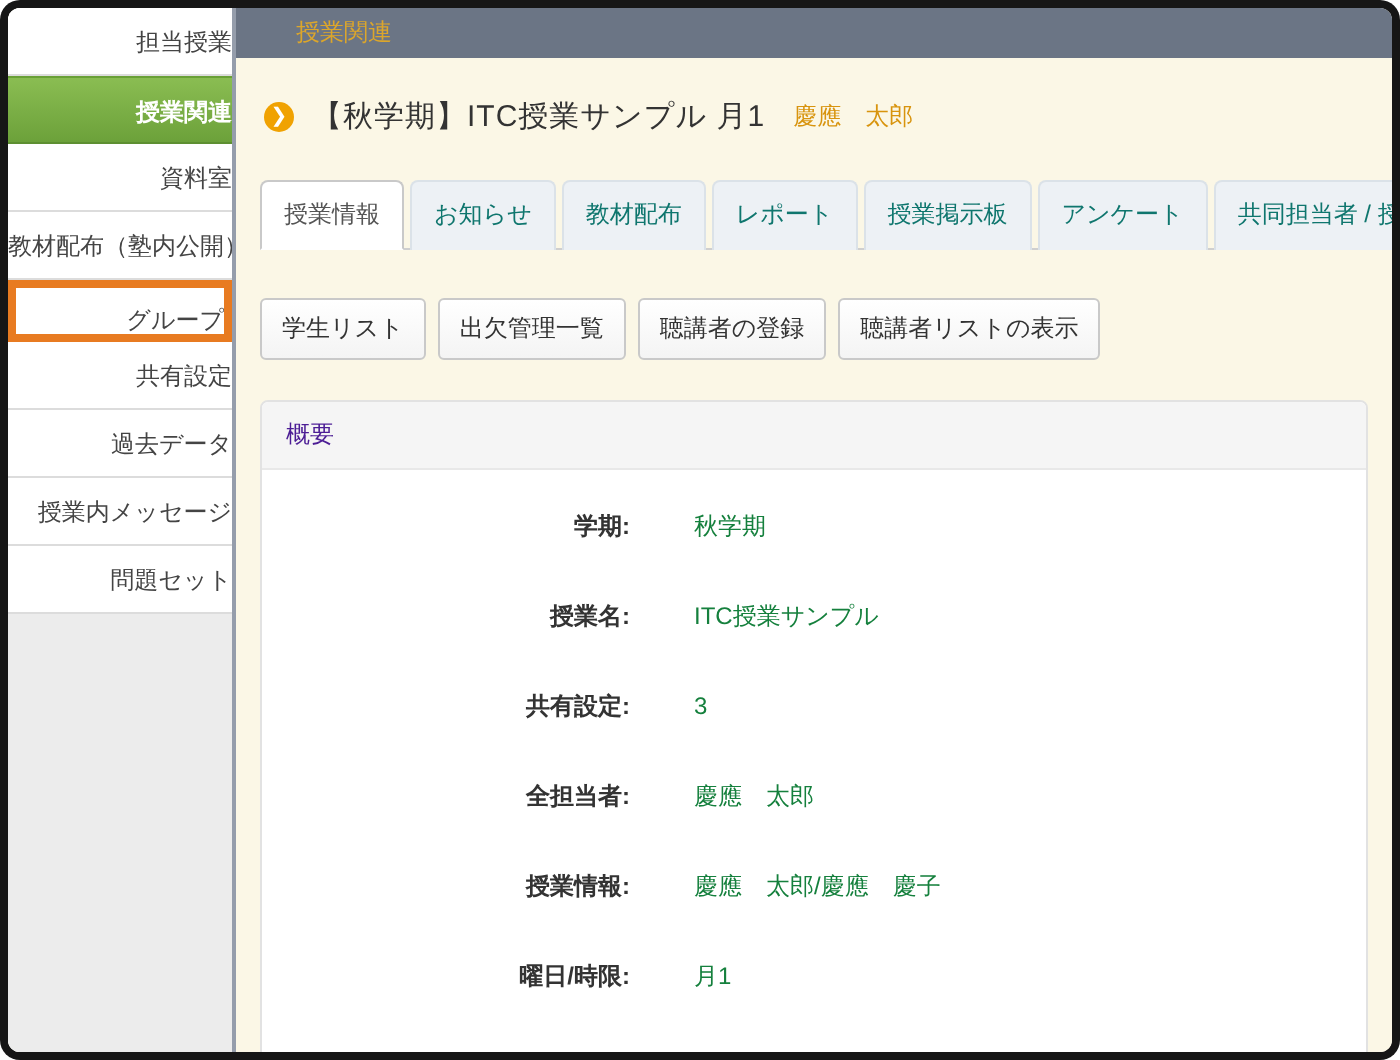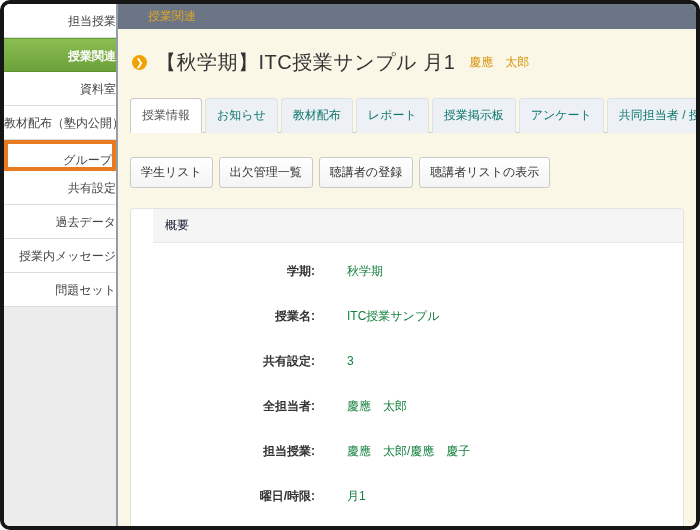--- a/index.html
+++ b/index.html
@@ -14,32 +14,32 @@
   .side-item.highlight{border:4px solid #e87b21;height:31px;line-height:33px;}
   .side-filler{flex:1;background:#ececec;}
 
   
   .main{flex:1;display:flex;flex-direction:column;min-width:0;}
   .topbar{height:25px;line-height:25px;background:#6b7585;color:#dca62b;font-size:12px;padding-left:30px;flex-shrink:0;}
   .content{flex:1;background:#fbf7e6;padding:0 12px;box-sizing:border-box;}
 
   .title-row{display:flex;align-items:center;margin:20px 0 0 2px;}
   .goto-icon{width:15px;height:15px;border-radius:50%;background:#f0a202;color:#fff;font-size:10px;font-weight:bold;text-align:center;line-height:15px;flex-shrink:0;cursor:pointer;}
-  .page-title{margin-left:9px;font-size:20px;color:#333;letter-spacing:.5px;}
+  .page-title{margin-left:9px;font-size:15px;color:#333;letter-spacing:.5px;}
   .instructor{margin-left:14px;font-size:12px;color:#d8940e;}
 
   .tabbar{display:flex;margin-top:22px;border-bottom:1px solid #cfcfcf;}
   .tab{font-size:12px;padding:8px 11px;margin-right:3px;margin-bottom:-1px;border-radius:4px 4px 0 0;cursor:pointer;white-space:nowrap;background:#edf1f5;border:1px solid #dbe2e8;border-bottom:none;color:#0f766e;}
   .tab.active{background:#fff;border:1px solid #c9c9c9;border-bottom:1px solid #fff;color:#555;}
 
   .btn-row{display:flex;margin-top:24px;}
   .btn{background:linear-gradient(#ffffff,#f4f4f4);border:1px solid #c9c9c9;border-radius:3px;padding:6px 10px;font-size:12px;color:#333;margin-right:6px;cursor:pointer;white-space:nowrap;}
 
   .panel{margin-top:20px;background:#fff;border:1px solid #e2e2e2;border-radius:4px;overflow:hidden;}
-  .panel-header{background:#f5f5f5;border-bottom:1px solid #e8e8e8;padding:8px 12px;font-size:12px;color:#0f172a;margin-left:22px;}
+  .panel-header{background:#f5f5f5;border-bottom:1px solid #e8e8e8;padding:8px 12px;font-size:12px;color:#4c1d95;}
   .panel-body{padding:20px 0 14px 0;}
   .field-row{display:flex;margin-bottom:28px;align-items:baseline;margin-left:16px;}
   .field-label{width:168px;text-align:right;font-weight:bold;font-size:12px;color:#333;flex-shrink:0;}
   .field-value{margin-left:32px;font-size:12px;color:#15803d;}
 </style>
 </head>
 <body>
 
 <div class="frame">
   <div class="app">
@@ -100,21 +100,21 @@
             </div>
             <div class="field-row">
               <div class="field-label">共有設定:</div>
               <div class="field-value">3</div>
             </div>
             <div class="field-row">
               <div class="field-label">全担当者:</div>
               <div class="field-value">慶應　太郎</div>
             </div>
             <div class="field-row">
-              <div class="field-label">担当授業:</div>
+              <div class="field-label">授業情報:</div>
               <div class="field-value">慶應　太郎/慶應　慶子</div>
             </div>
             <div class="field-row">
               <div class="field-label">曜日/時限:</div>
               <div class="field-value">月1</div>
             </div>
           </div>
         </div>
 
       </div>

